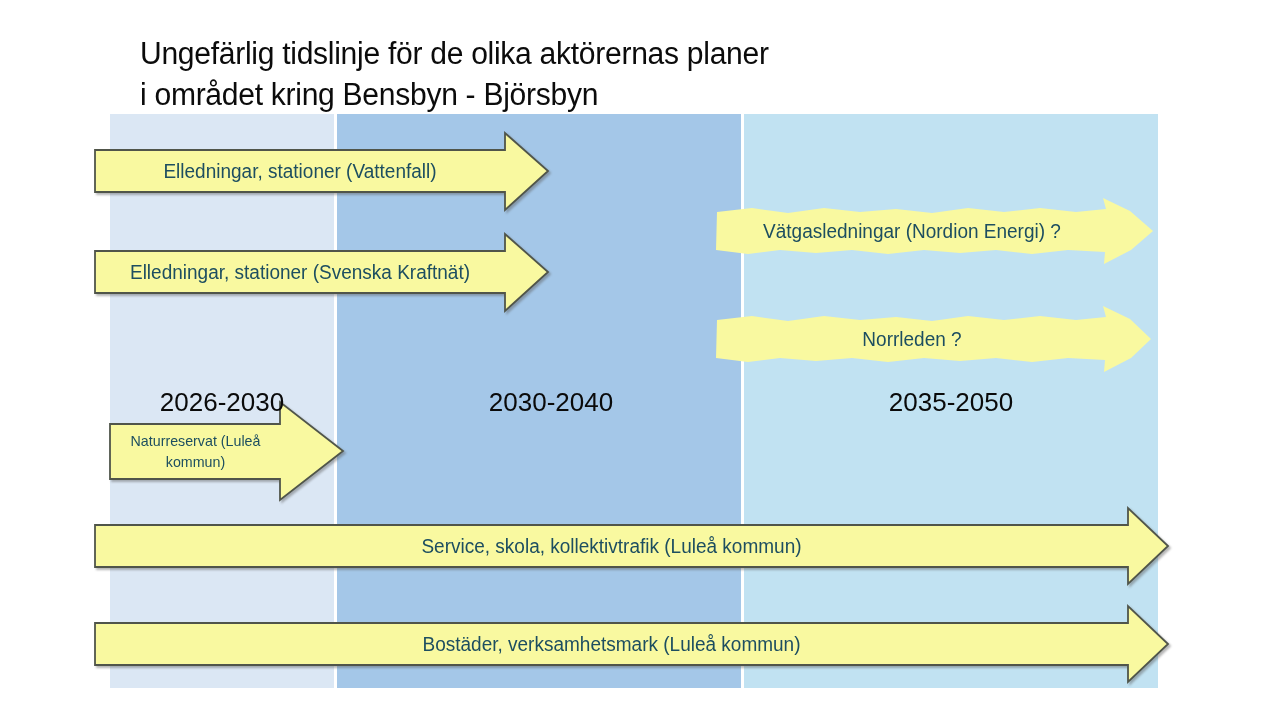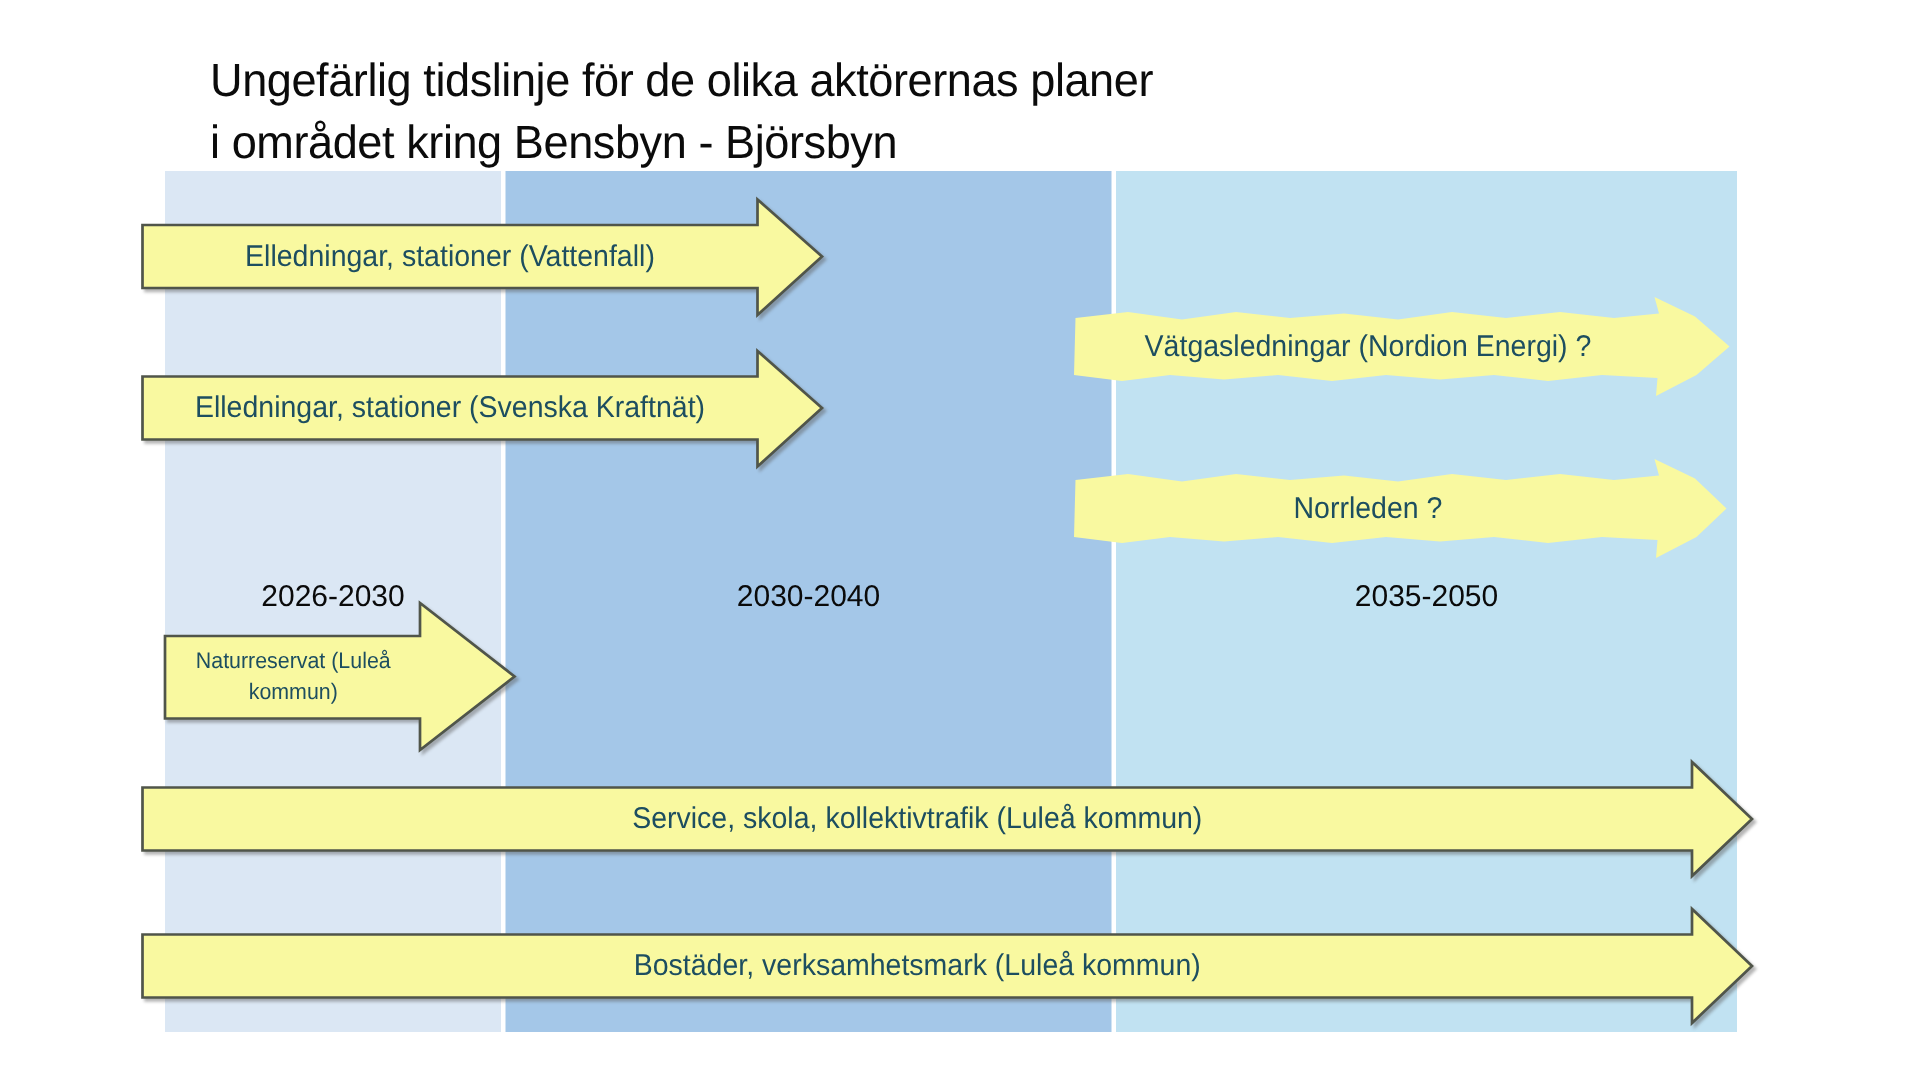--- a/index.html
+++ b/index.html
@@ -28,21 +28,21 @@
   .arrow-label{
     position:absolute;color:var(--label,#1d4e60);
     font-size:20px;text-align:center;line-height:42px;height:42px;
     transform:scaleX(0.95);transform-origin:center;white-space:nowrap;
   }
   .arrow-label.small{
     font-size:15px;line-height:21px;height:auto;white-space:normal;
   }
   .period{
     position:absolute;top:387px;width:200px;text-align:center;
-    font-size:20px;color:#0a0a0a;
+    font-size:26px;color:#0a0a0a;
   }
 </style>
 </head>
 <body>
 
 <div class="canvas">
 
   <div class="title">
     <div>Ungefärlig tidslinje för de olika aktörernas planer</div>
     <div>i området kring Bensbyn - Björsbyn</div>
@@ -70,16 +70,16 @@
 
   <div class="arrow-label" style="left:716px;top:318px;width:392px;">Norrleden ?</div>
 
   <div class="arrow-label small" style="left:118px;top:430px;width:155px;">Naturreservat (Luleå kommun)</div>
 
   <div class="arrow-label" style="left:95px;top:525px;width:1033px;">Service, skola, kollektivtrafik (Luleå kommun)</div>
 
   <div class="arrow-label" style="left:95px;top:623px;width:1033px;">Bostäder, verksamhetsmark (Luleå kommun)</div>
 
   <div class="period" style="left:122px;">2026-2030</div>
-  <div class="period" style="left:439px;">2030-2040</div>
+  <div class="period" style="left:451px;">2030-2040</div>
   <div class="period" style="left:851px;">2035-2050</div>
 
 </div>
 
 </body></html>

